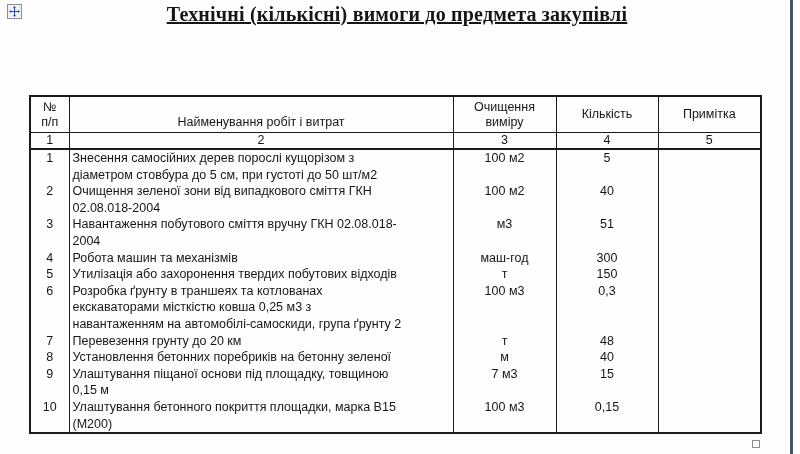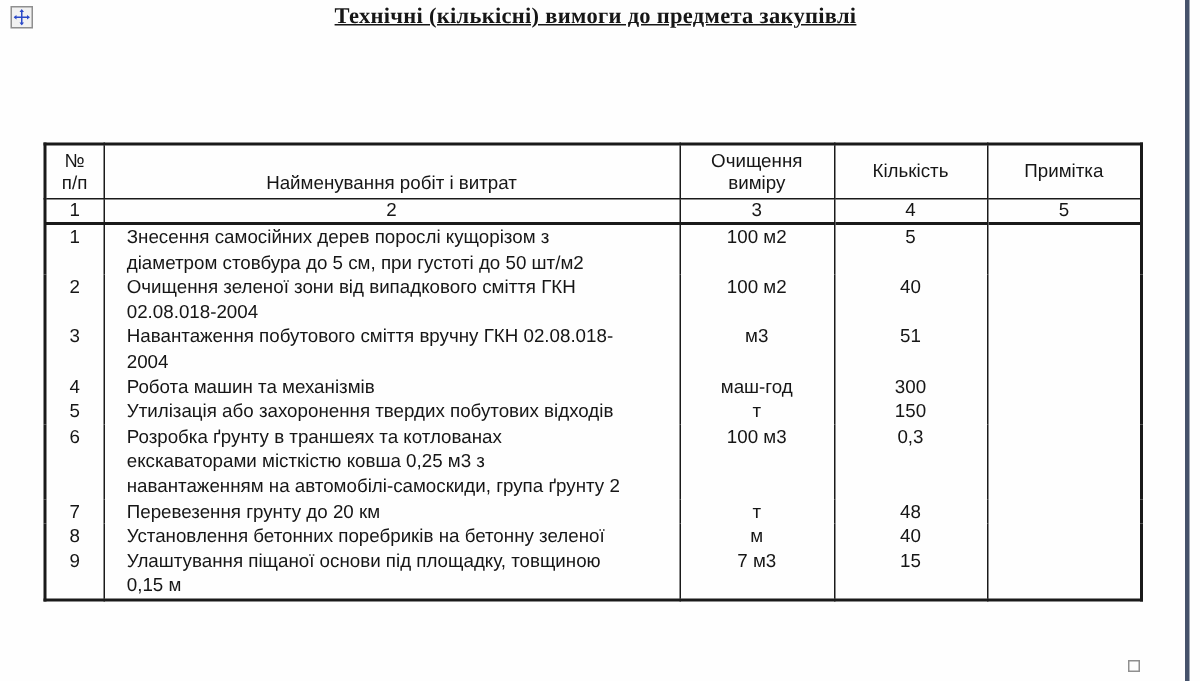--- a/index.html
+++ b/index.html
@@ -13,21 +13,21 @@
     overflow: hidden;
   }
   .doc-title {
     position: absolute;
     top: 3px;
     left: 0;
     width: 794px;
     margin: 0;
     text-align: center;
     font-family: "Liberation Serif", serif;
-    font-size: 15px;
+    font-size: 20px;
     font-weight: bold;
     text-decoration: underline;
     letter-spacing: 0.2px;
   }
   .move-handle {
     position: absolute;
     left: 7px;
     top: 4px;
     width: 15px;
     height: 15px;
@@ -70,21 +70,21 @@
   }
   .body-row td {
     border-top: none;
     border-bottom: none;
     vertical-align: top;
     text-align: center;
     line-height: 16.6px;
   }
   .body-row td.cell-text {
     text-align: left;
-    padding-left: 15px;
+    padding-left: 3px;
     padding-right: 3px;
   }
   .resize-handle {
     position: absolute;
     left: 752px;
     top: 440px;
     width: 6px;
     height: 6px;
     border: 1px solid #8f8f8f;
     background: #fff;
@@ -226,20 +226,30 @@
         <td>9</td>
         <td class="cell-text">
           <div>Улаштування піщаної основи під площадку, товщиною</div>
           <div>0,15 м</div>
         </td>
         <td>7 м3</td>
         <td>15</td>
         <td></td>
       </tr>
 
+      <tr class="body-row">
+        <td>10</td>
+        <td class="cell-text">
+          <div>Улаштування бетонного покриття площадки, марка В15</div>
+          <div>(М200)</div>
+        </td>
+        <td>100 м3</td>
+        <td>0,15</td>
+        <td></td>
+      </tr>
     </tbody>
   </table>
 
   <div class="resize-handle"></div>
 
   <div class="page-edge" style="background:#46526b;"></div>
 
 </div>
 
 </body></html>

